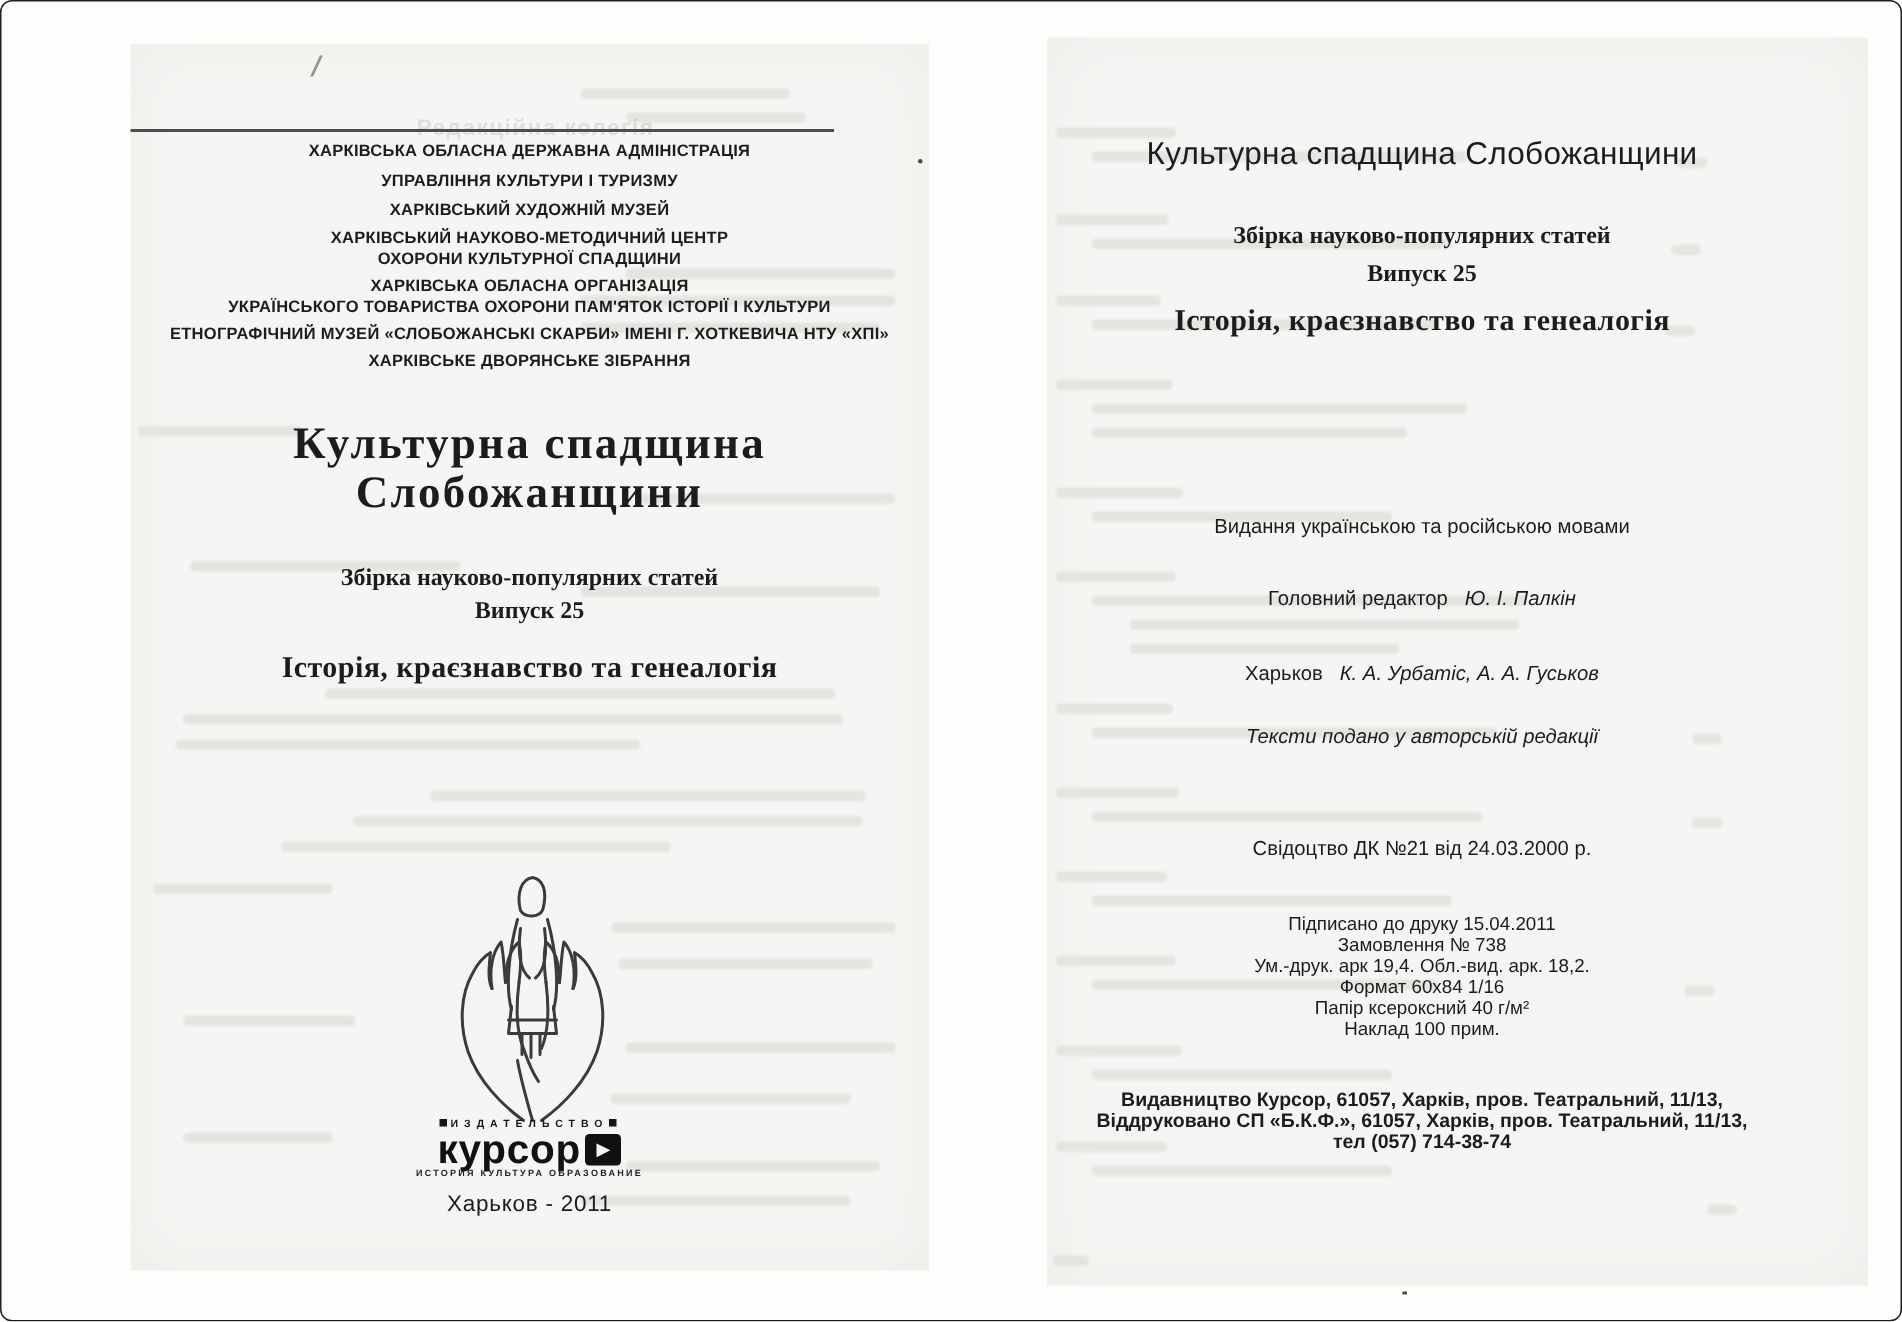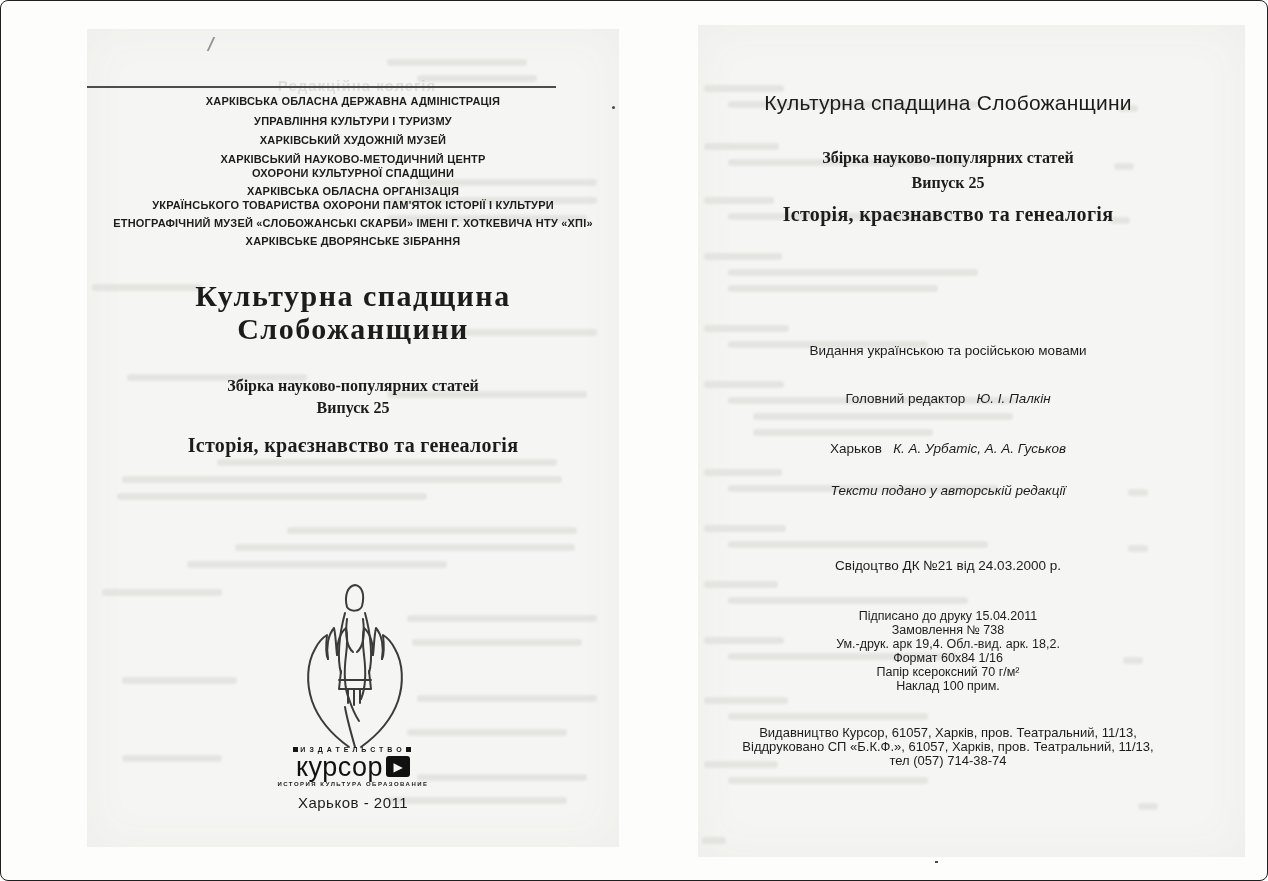--- a/index.html
+++ b/index.html
@@ -23,35 +23,35 @@
   .subtitle-block{top:346px;font-family:"Liberation Serif",serif;font-weight:bold;
                   font-size:16px;line-height:22px;}
   .series{top:405px;font-family:"Liberation Serif",serif;font-weight:bold;
           font-size:20px;letter-spacing:0.3px;}
   .hands{left:206px;top:548px;}
   .kursor{top:717px;left:0;width:100%;text-align:center;}
   .kursor-top{font-size:7px;font-weight:bold;letter-spacing:4px;color:#161616;}
   .kursor-top::before,.kursor-top::after{content:"";display:inline-block;width:5px;height:5px;
       background:#161616;vertical-align:middle;margin:0 2px 2px 0;}
   .kursor-main{display:flex;align-items:center;justify-content:center;gap:3px;margin-top:1px;}
-  .kursor-name{font-size:27px;font-weight:normal;letter-spacing:0.5px;line-height:24px;color:#111;}
+  .kursor-name{font-size:27px;font-weight:bold;letter-spacing:0.5px;line-height:24px;color:#111;}
   .kursor-arrow{width:24px;height:21px;background:#111;border-radius:3px;color:#f5f5f3;
       display:inline-flex;align-items:center;justify-content:center;font-size:12px;line-height:1;}
   .kursor-bottom{font-size:6px;font-weight:bold;letter-spacing:1.5px;color:#222;margin-top:2px;}
   .imprint{top:765px;font-size:15px;letter-spacing:0.5px;}
   
   .r-title{top:66px;font-weight:normal;font-size:21px;letter-spacing:0.2px;}
   .r-subtitle{top:120px;font-family:"Liberation Serif",serif;font-weight:bold;
               font-size:16px;line-height:25px;}
   .r-series{top:178px;font-family:"Liberation Serif",serif;font-weight:bold;
             font-size:20px;letter-spacing:0.3px;}
   .r-line{font-size:13.5px;}
   .ital{font-style:italic;}
   .print-block{top:584px;font-size:12.5px;line-height:14px;}
-  .addr-block{top:701px;font-size:13px;line-height:14px;}
+  .addr-block{top:701px;font-size:13px;line-height:14px;font-weight:bold;}
   .r-content{position:absolute;left:0;top:0;width:500px;height:100%;}
   
   .bleed-bar{position:absolute;height:7px;border-radius:3px;background:#dbdbd7;
              filter:blur(0.8px);opacity:0.62;}
   .bleed-heading{top:48px;left:150px;width:240px;font-size:15px;font-weight:bold;
                  letter-spacing:1px;color:rgba(60,60,60,0.12);filter:blur(0.4px);
                  text-align:center;white-space:nowrap;}
   .pencil-mark{left:117px;top:8px;width:6px;height:14px;
       border-right:2px solid rgba(70,70,70,0.55);transform:skewX(-25deg);}
   .speck{position:absolute;width:3px;height:3px;background:#4a4a4a;border-radius:50%;}
@@ -213,21 +213,21 @@
 
       <div class="abs ctr r-line ital" style="top:458px">Тексти подано у авторській редакції</div>
 
       <div class="abs ctr r-line" style="top:533px">Свідоцтво ДК №21 від 24.03.2000 р.</div>
 
       <div class="abs ctr print-block">
         <div>Підписано до друку 15.04.2011</div>
         <div>Замовлення № 738</div>
         <div>Ум.-друк. арк 19,4. Обл.-вид. арк. 18,2.</div>
         <div>Формат 60х84 1/16</div>
-        <div>Папір ксероксний 70 г/м²</div>
+        <div>Папір ксероксний 40 г/м²</div>
         <div>Наклад 100 прим.</div>
       </div>
 
       <div class="abs ctr addr-block">
         <div>Видавництво Курсор, 61057, Харків, пров. Театральний, 11/13,</div>
         <div>Віддруковано СП «Б.К.Ф.», 61057, Харків, пров. Театральний, 11/13,</div>
         <div>тел (057) 714-38-74</div>
       </div>
     </div>
   </div>

